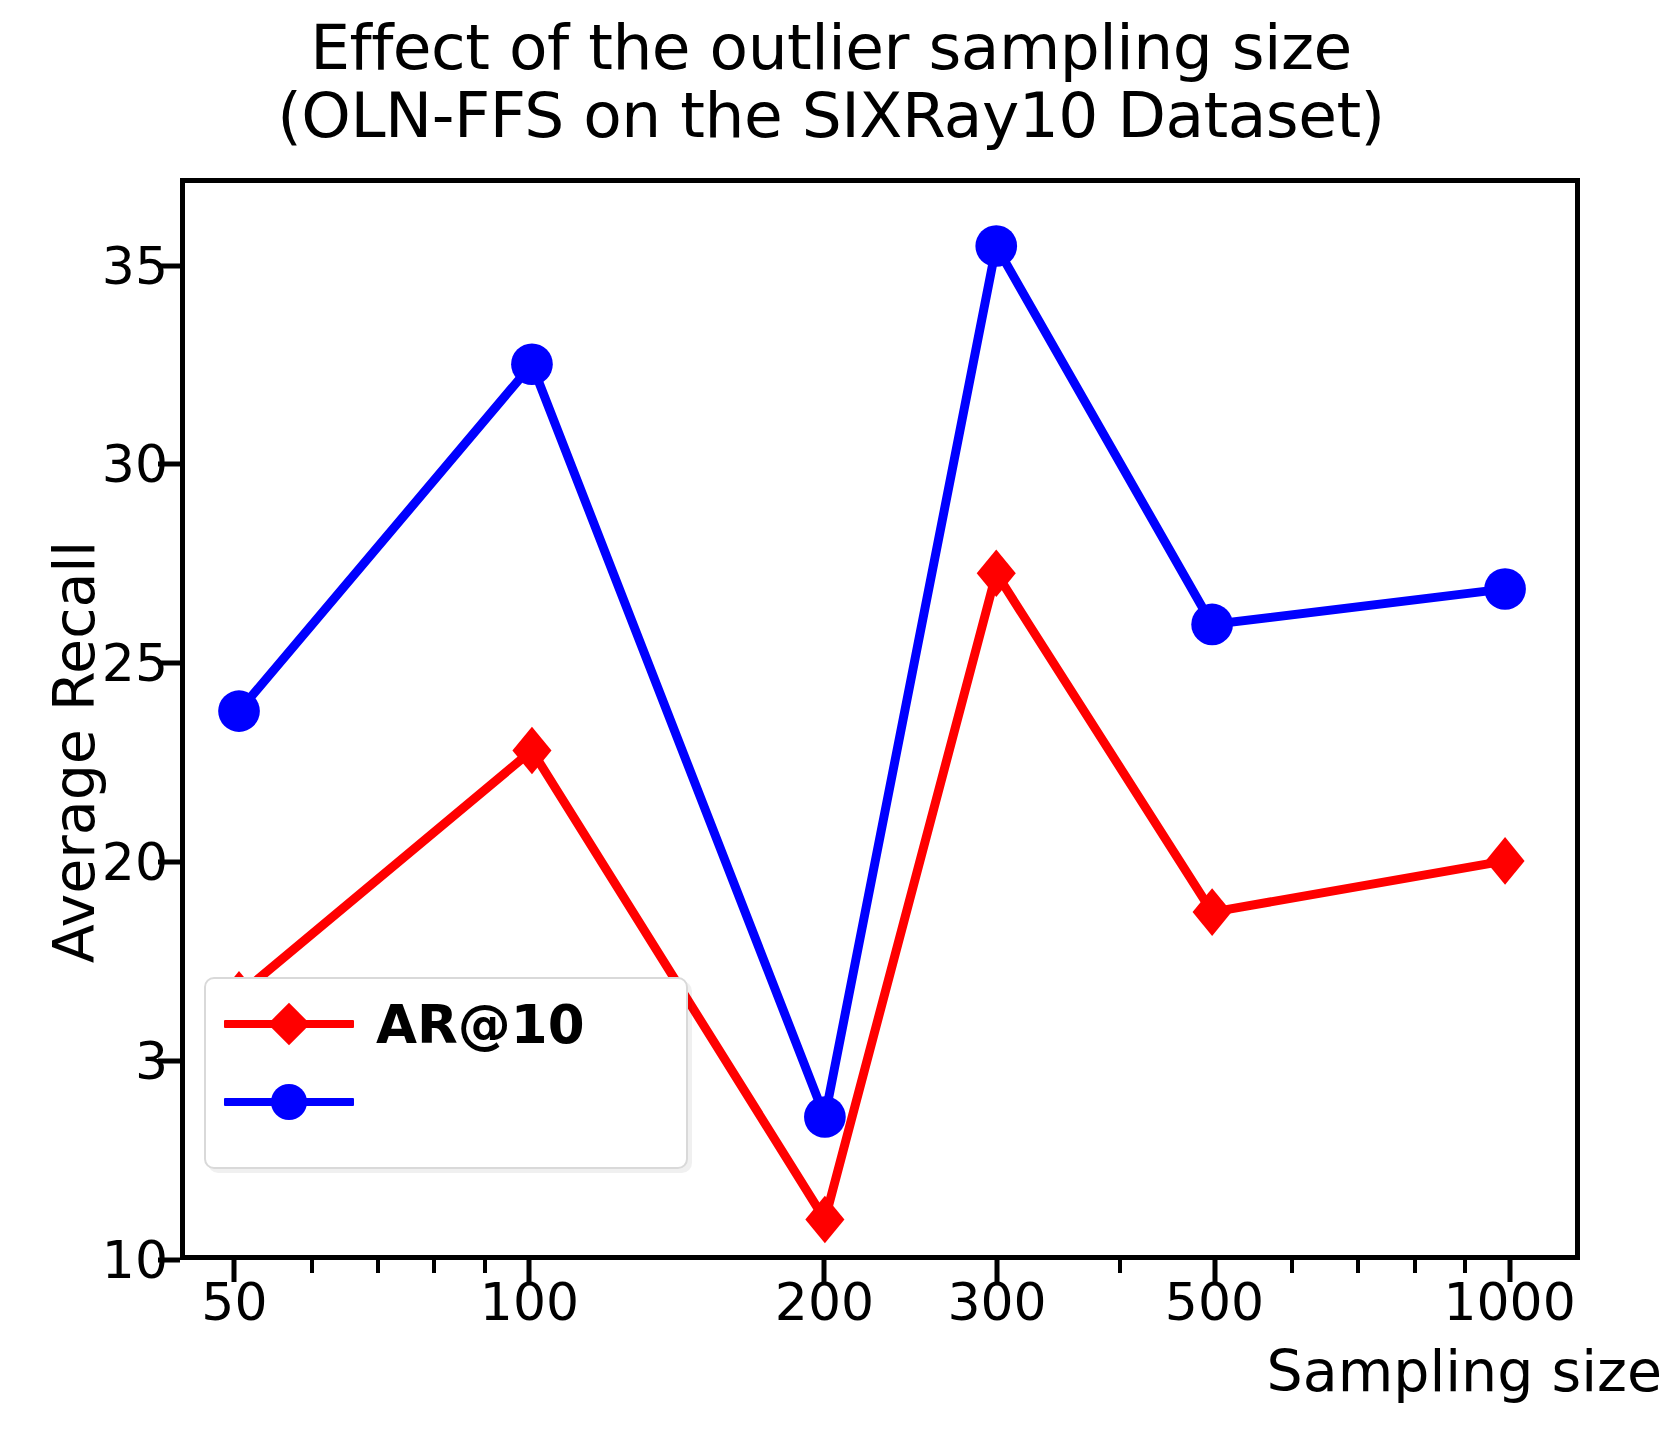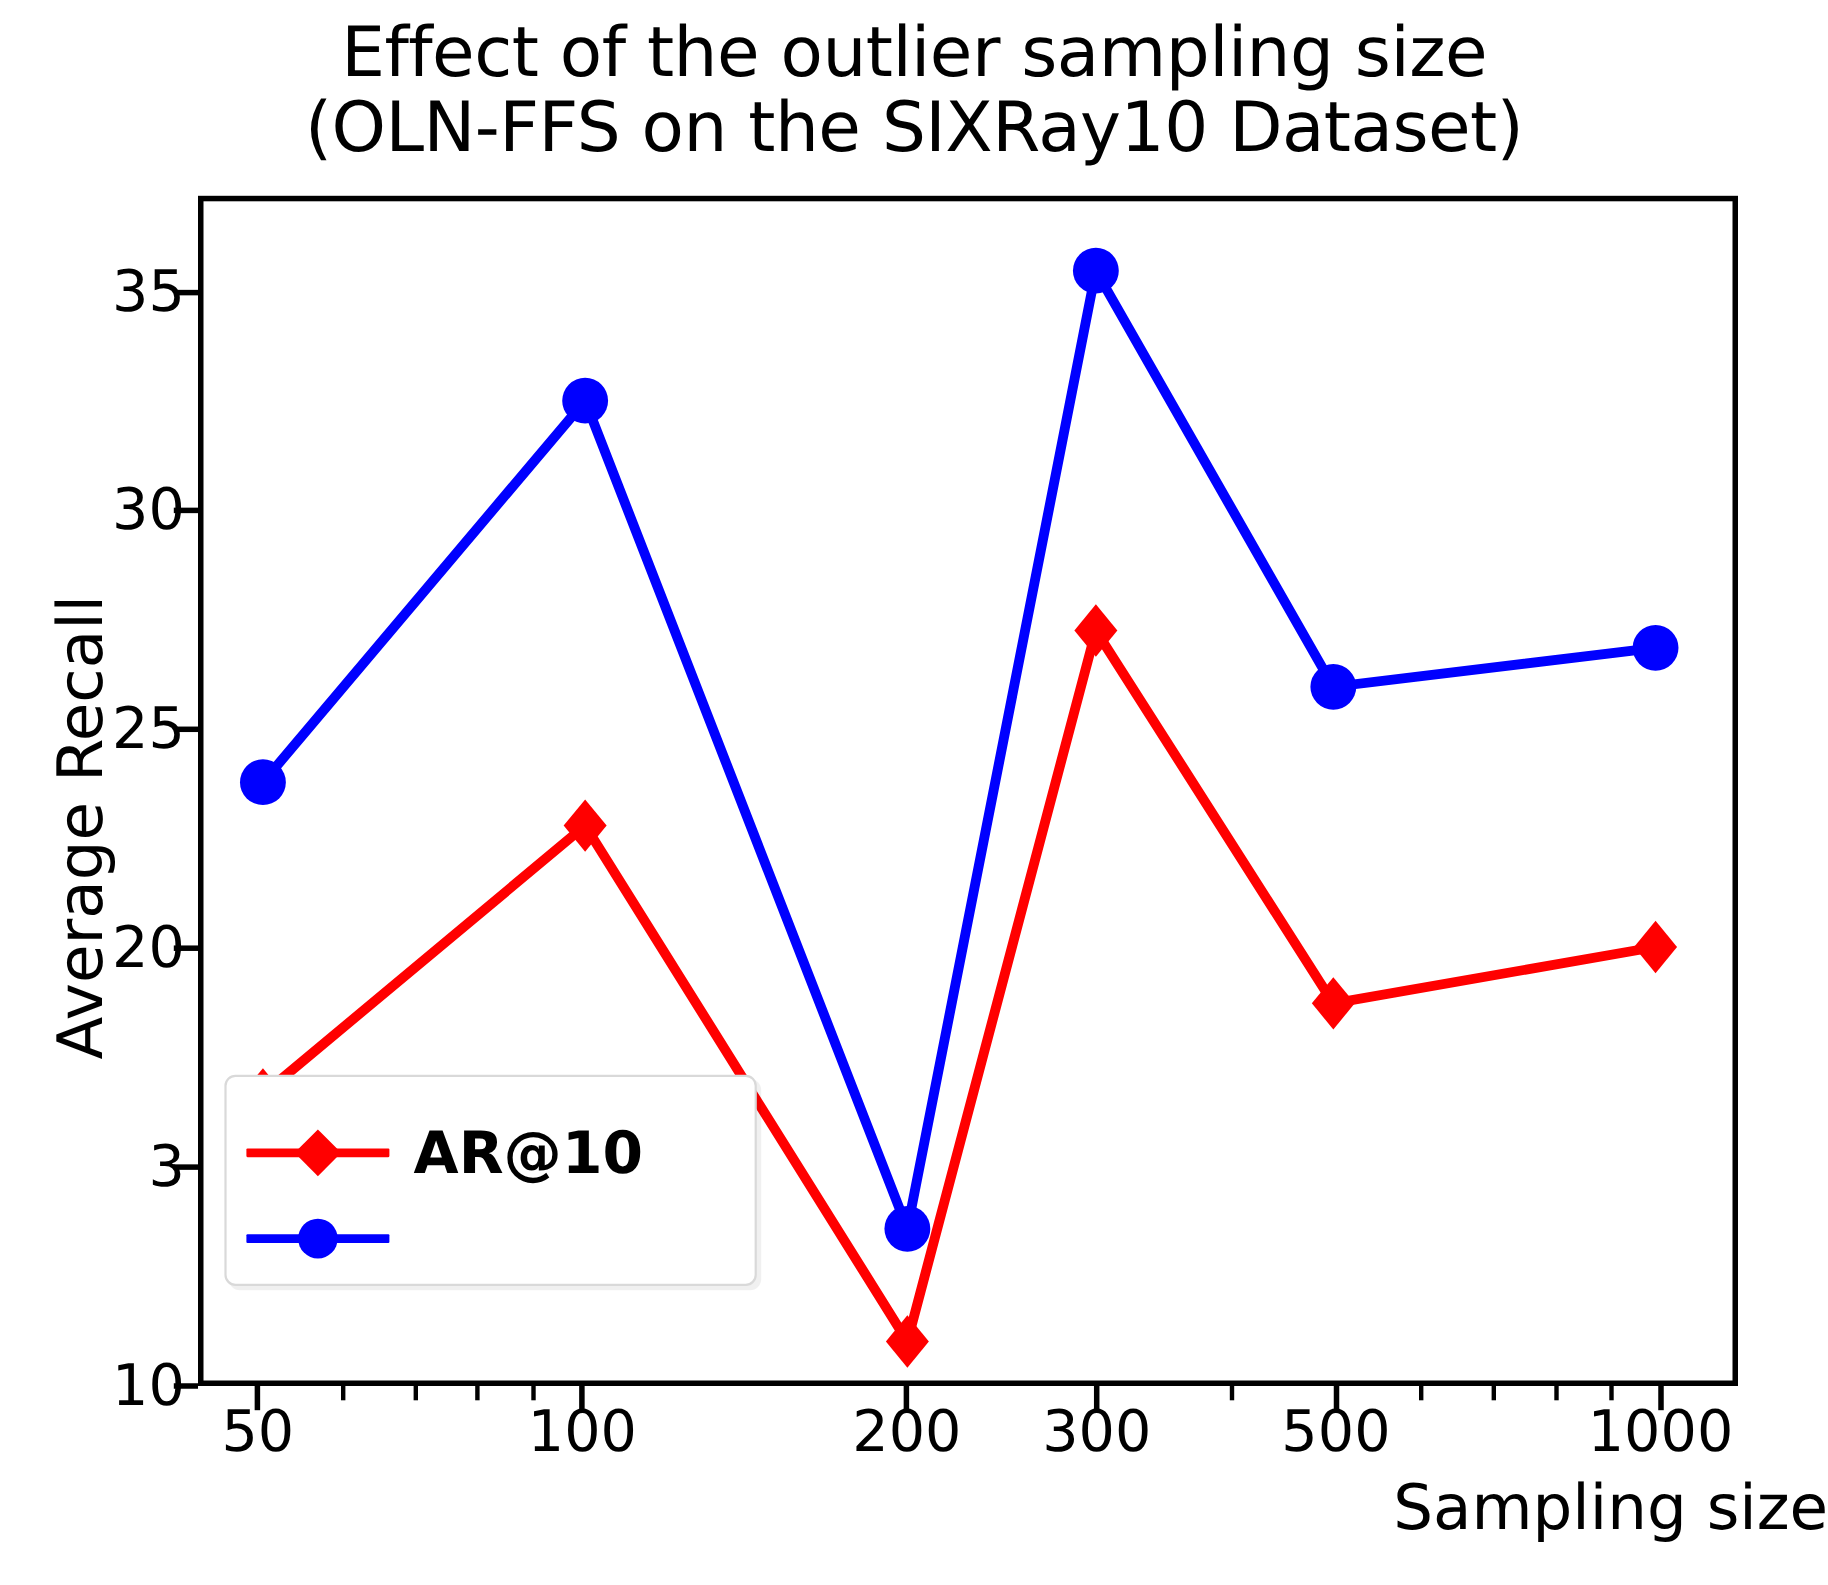--- a/index.html
+++ b/index.html
@@ -79,21 +79,21 @@
   
   .legend{
     position:absolute;
     left:204px;top:977px;
     width:484px;height:192px;
     background:#ffffff;
     border:2px solid #d9d9d9;
     border-radius:10px;
     box-shadow:4px 4px 0 rgba(0,0,0,0.06);
     box-sizing:border-box;
-    padding:30px 18px;
+    padding:6px 18px;
   }
   .legend-row{
     display:flex;align-items:center;height:78px;
   }
   .legend-sample{width:130px;height:40px;position:relative;flex:0 0 130px;}
   .legend-line{position:absolute;left:0;top:50%;width:130px;height:8px;transform:translateY(-50%);border-radius:1px;}
   .legend-marker{position:absolute;left:50%;top:50%;}
   .legend-marker.dot{width:36px;height:36px;border-radius:50%;transform:translate(-50%,-50%);}
   .legend-marker.diamond{width:30px;height:30px;transform:translate(-50%,-50%) rotate(45deg);}
   .legend-text{

